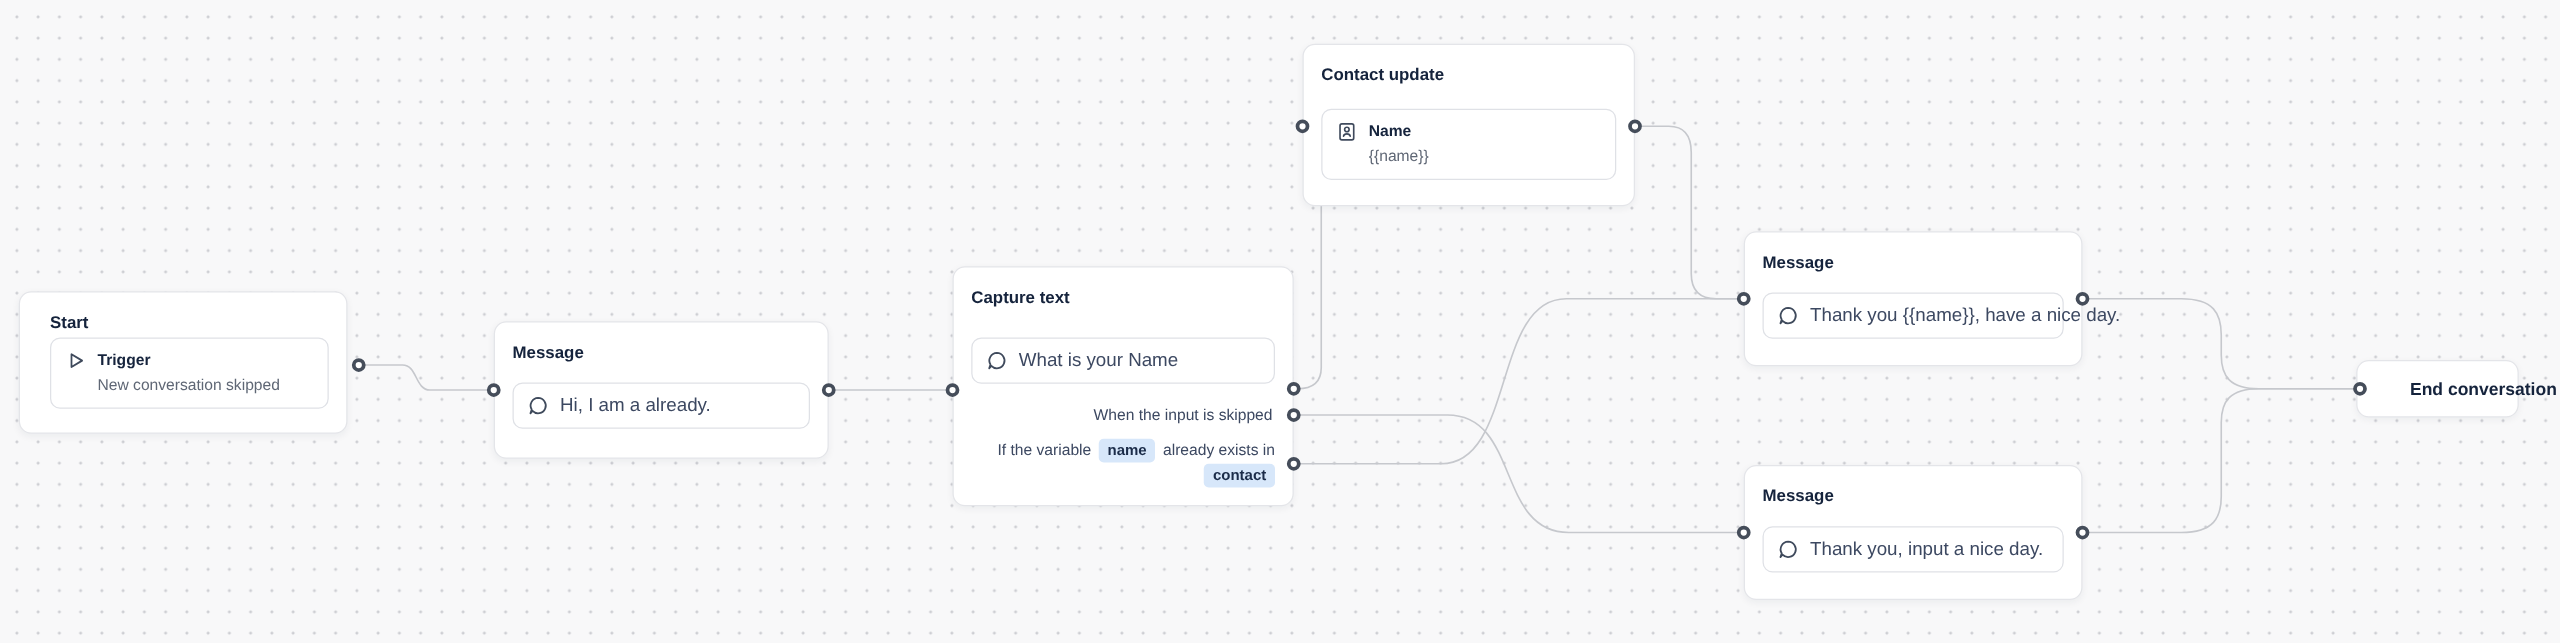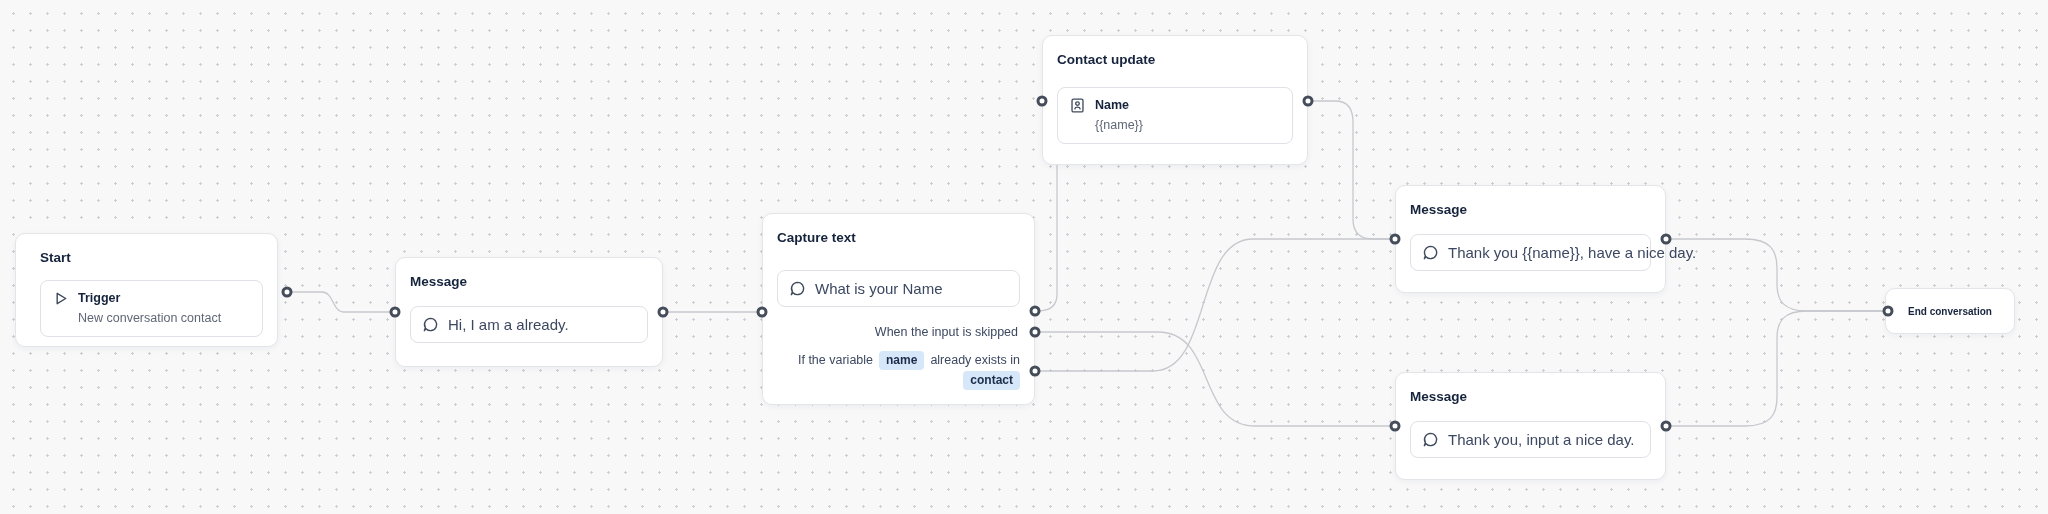--- a/index.html
+++ b/index.html
@@ -40,33 +40,33 @@
   .pill{
     display:inline-block; background:var(--pill-bg); color:var(--pill-text);
     font-size:12px; font-weight:600; line-height:17px; padding:1px 7px; border-radius:4px;
   }
   .port{
     position:absolute; width:11px; height:11px; box-sizing:border-box;
     border:3px solid var(--port-color); background:#fff; border-radius:50%;
     transform:translate(-50%,-50%); z-index:5;
   }
   .node--start{left:15px; top:233px; width:263px; height:114px;padding-left:24px;}
-  .node--start .card{margin-top:14px;}
+  .node--start .card{margin-top:4px;}
   .node--message-intro{left:395px; top:257px; width:268px; height:110px;}
   .node--capture{left:762px; top:213px; width:273px; height:192px;}
   .node--capture .card{margin-top:24px;}
   .node--contact{left:1042px; top:35px; width:266px; height:130px;}
   .node--contact .card{margin-top:19px;}
   .node--msg-name{left:1395px; top:185px; width:271px; height:108px;}
   .node--msg-plain{left:1395px; top:372px; width:271px; height:108px;}
   .node--end{
     left:1885px; top:288px; width:130px; height:46px; padding:0 0 0 22px;
     display:flex; align-items:center;
   }
-  .end-label{font-size:10px; font-weight:700; color:var(--title-color); white-space:nowrap;}
+  .end-label{font-size:14px; font-weight:700; color:var(--title-color); white-space:nowrap;margin-left:20px;}
 </style>
 </head>
 <body>
 
 <div id="canvas">
 
   <svg id="edges" viewBox="0 0 2048 514">
     <path class="edge" d="M 287,292 H 322 C 334,292 332,312 344,312 H 392"></path>
     <path class="edge" d="M 666,312 H 759"></path>
     <path class="edge" d="M 1038,311 C 1051,311 1057,305 1057,294 V 119 C 1057,107 1052,101 1046,101"></path>
@@ -81,21 +81,21 @@
     <div class="node-title">Start</div>
     <div class="card">
       <div class="card-row">
         <span class="icon">
           <svg viewBox="0 0 18 18" fill="none" stroke="currentColor" stroke-width="1.5" stroke-linejoin="round">
             <path d="M5.5 3.5v11L14.5 9z"></path>
           </svg>
         </span>
         <span class="card-label">Trigger</span>
       </div>
-      <div class="card-sub">New conversation contact</div>
+      <div class="card-sub">New conversation skipped</div>
     </div>
   </div>
 
   <div class="node node--message-intro">
     <div class="node-title">Message</div>
     <div class="card">
       <div class="card-row">
         <span class="icon">
           <svg viewBox="0 0 18 18" fill="none" stroke="currentColor" stroke-width="1.5" stroke-linejoin="round">
             <path d="M9 2.5a6.5 6.5 0 1 1-4.73 10.96L2.5 15.5l1.07-3.18A6.5 6.5 0 0 1 9 2.5Z"></path>

